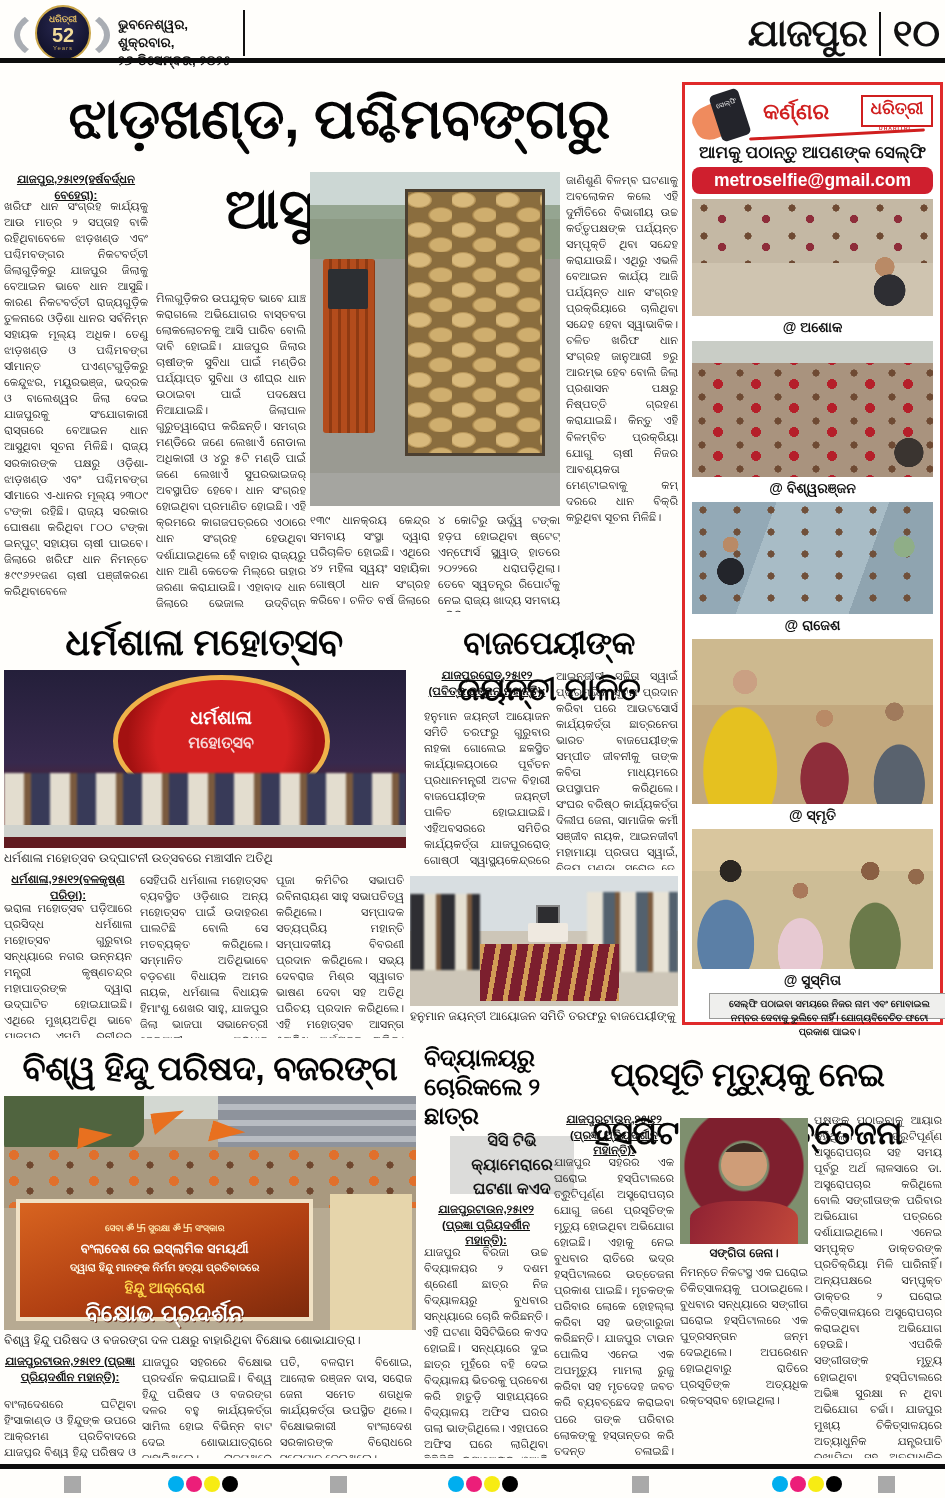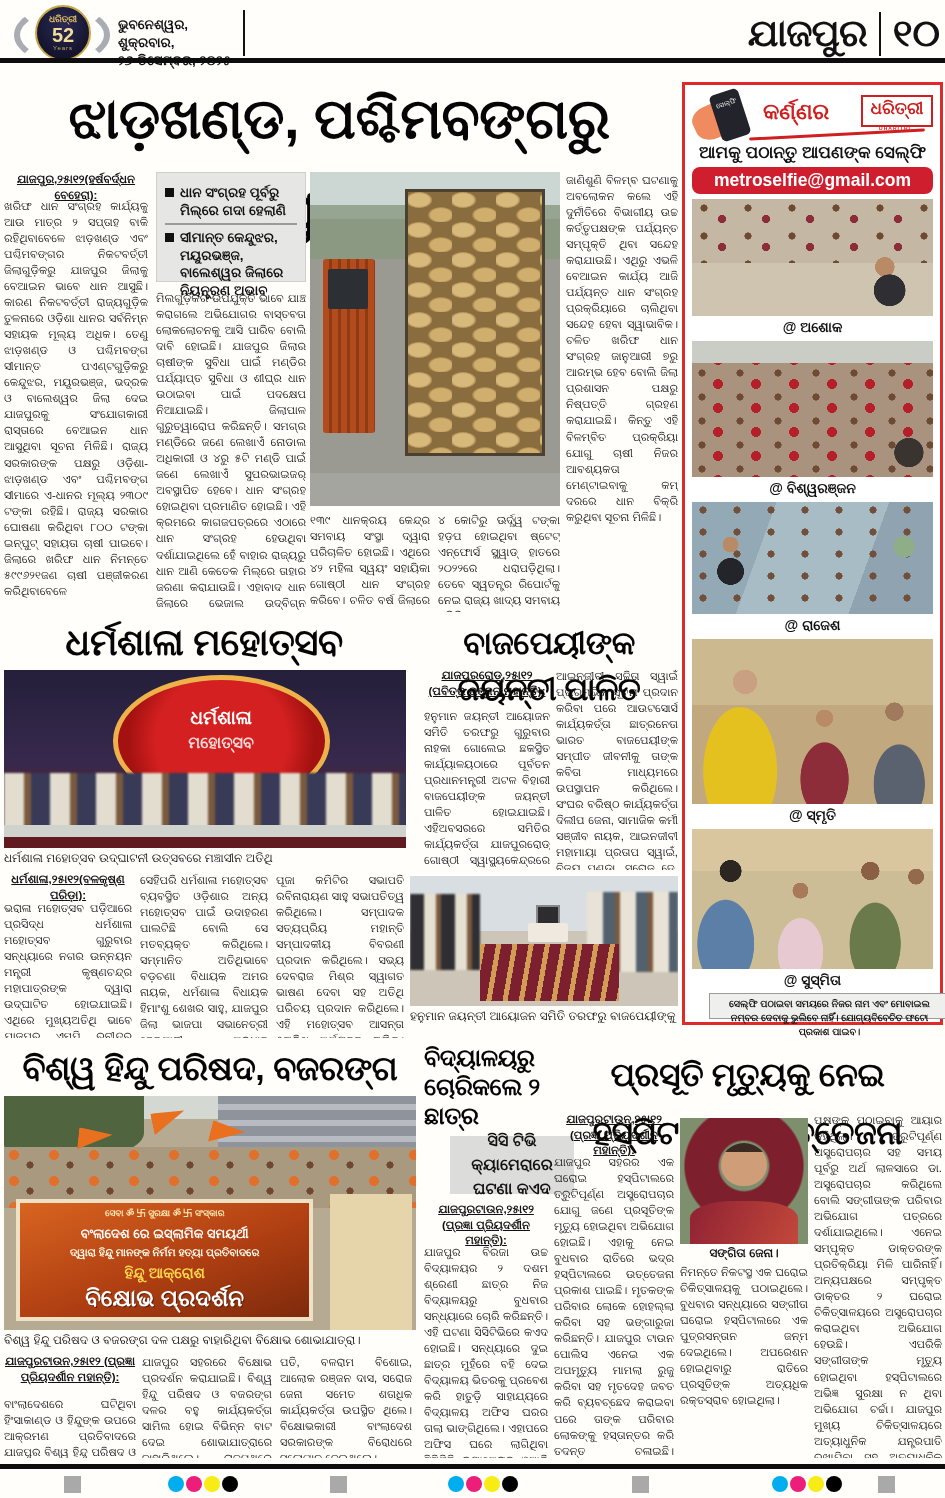--- a/index.html
+++ b/index.html
@@ -97,21 +97,21 @@
   .prot-bldg{right:0;top:0;width:48%;height:24%;background:
       repeating-linear-gradient(0deg,#8e939c 0 10px,#b8bcc2 10px 16px);}
   .prot-crowd{left:0;top:22%;width:100%;height:26%;filter:blur(.5px);
       background:
       radial-gradient(circle 7px at 10px 8px,#e0702c 70%,rgba(0,0,0,0) 72%),
       radial-gradient(circle 5px at 26px 18px,#70482f 70%,rgba(0,0,0,0) 72%),#a9997f;
       background-size:40px 26px;}
   .flag{width:34px;height:22px;background:#e8701f;clip-path:polygon(0 0,100% 18%,0 100%);}
   .banner{left:3%;top:44%;width:72%;height:52%;border:4px solid #f0e1c4;box-sizing:border-box;
       background:linear-gradient(160deg,#d86420 0%,#b03f12 55%,#7e2a0c 100%);color:#fff;text-align:center;}
-  .banner-h{position:relative;font-size:9px;font-weight:bold;color:#ffe9b0;margin-top:3px;}
+  .banner-h{position:relative;font-size:9px;font-weight:bold;color:#ffe9b0;margin-top:18px;}
   .banner-l1{position:relative;font-size:13px;font-weight:800;color:#fff;margin-top:6px;}
   .banner-l2{position:relative;font-size:10.5px;font-weight:bold;color:#ffe;margin-top:4px;}
   .banner-l3{position:relative;font-size:15px;font-weight:800;color:#ffd84d;margin-top:5px;}
   .banner-l4{position:relative;font-size:23px;font-weight:800;color:#fff;margin-top:3px;text-shadow:1px 1px 0 #5c1d05;}
   .prot-man{right:1%;bottom:0;width:20%;height:58%;
       background:radial-gradient(circle 14px at 50% 10%,#6e452c 95%,rgba(0,0,0,0) 96%),
       linear-gradient(#e9d8ae 18%,#d9c folder 100%);
       background-color:#e6d5ab;}
   .port-base{background:#7e8f6e;}
   .port-shawl{left:0;top:0;width:100%;height:100%;
@@ -213,30 +213,20 @@
         radial-gradient(circle 13px at 93% 34%,#936a4c 60%,rgba(0,0,0,0) 62%),
         linear-gradient(#d9c69e 0 30%,#cdbd96 30% 100%);"></div>
     <div class="abs caption caption-c" style="left:7px;top:887px;width:241px;font-size:14px;">@ ସୁସ୍ମିତା</div>
 
     <div class="abs selfie-note" style="left:24px;top:908px;width:241px;height:26px;text-align:center;">ସେଲ୍ଫି ପଠାଇବା ସମୟରେ ନିଜର ନାମ ଏବଂ ମୋବାଇଲ ନମ୍ବର ଦେବାକୁ ଭୁଲିବେ ନାହିଁ। ଯୋଗ୍ୟବିବେଚିତ ଫଟୋ ପ୍ରକାଶ ପାଇବ।</div>
   </div>
 
   <div class="abs dateline" style="left:4px;top:172px;width:144px;">ଯାଜପୁର,୨୫ା୧୨(ହର୍ଷବର୍ଦ୍ଧନ ବେହେରା):</div>
   <div class="abs body-col" style="left:4px;top:198px;width:144px;height:412px;">ଖରିଫ ଧାନ ସଂଗ୍ରହ କାର୍ଯ୍ୟକୁ ଆଉ ମାତ୍ର ୨ ସପ୍ତାହ ବାକି ରହିଥିବାବେଳେ ଝାଡ଼ଖଣ୍ଡ ଏବଂ ପଶ୍ଚିମବଙ୍ଗର ନିକଟବର୍ତ୍ତୀ ଜିଲାଗୁଡ଼ିକରୁ ଯାଜପୁର ଜିଲାକୁ ବେଆଇନ ଭାବେ ଧାନ ଆସୁଛି। କାରଣ ନିକଟବର୍ତ୍ତୀ ରାଜ୍ୟଗୁଡ଼ିକ ତୁଳନାରେ ଓଡ଼ିଶା ଧାନର ସର୍ବନିମ୍ନ ସହାୟକ ମୂଲ୍ୟ ଅଧିକ। ତେଣୁ ଝାଡ଼ଖଣ୍ଡ ଓ ପଶ୍ଚିମବଙ୍ଗ ସୀମାନ୍ତ ପଏଣ୍ଟଗୁଡ଼ିକରୁ କେନ୍ଦୁଝର, ମୟୂରଭଞ୍ଜ, ଭଦ୍ରକ ଓ ବାଲେଶ୍ୱର ଜିଲା ଦେଇ ଯାଜପୁରକୁ ସଂଯୋଗକାରୀ ରାସ୍ତାରେ ବେଆଇନ ଧାନ ଆସୁଥିବା ସୂଚନା ମିଳିଛି। ରାଜ୍ୟ ସରକାରଙ୍କ ପକ୍ଷରୁ ଓଡ଼ିଶା-ଝାଡ଼ଖଣ୍ଡ ଏବଂ ପଶ୍ଚିମବଙ୍ଗ ସୀମାରେ ଏ-ଧାନର ମୂଲ୍ୟ ୨୩୦୯ ଟଙ୍କା ରହିଛି। ରାଜ୍ୟ ସରକାର ଘୋଷଣା କରିଥିବା ୮୦୦ ଟଙ୍କା ଇନ୍‌ପୁଟ୍ ସହାୟତା ଚାଷୀ ପାଇବେ। ଜିଲାରେ ଖରିଫ ଧାନ ନିମନ୍ତେ ୫୯୯୬୨୧ଜଣ ଚାଷୀ ପଞ୍ଜୀକରଣ କରିଥିବାବେଳେ</div>
 
-  <div class="abs bullet-box" style="left:156px;top:172px;width:150px;height:110px;">
-    <div class="bullet-item">
-      <span class="sq"></span>
-      <span>ଧାନ ସଂଗ୍ରହ ପୂର୍ବରୁ ମିଲ୍‌ରେ ଗଦା ହେଲାଣି</span>
-    </div>
-    <div class="bullet-item">
-      <span class="sq"></span>
-      <span>ସୀମାନ୍ତ କେନ୍ଦୁଝର, ମୟୂରଭଞ୍ଜ, ବାଲେଶ୍ୱର ଜିଲାରେ ନିୟନ୍ତ୍ରଣ ଅଭାବ</span>
-    </div>
-  </div>
   <div class="abs body-col" style="left:156px;top:290px;width:150px;height:320px;">ମିଲଗୁଡ଼ିକର ଉପଯୁକ୍ତ ଭାବେ ଯାଞ୍ଚ କରାଗଲେ ଅଭିଯୋଗର ବାସ୍ତବତା ଲୋକଲୋଚନକୁ ଆସି ପାରିବ ବୋଲି ଦାବି ହୋଇଛି। ଯାଜପୁର ଜିଲାର ଚାଷୀଙ୍କ ସୁବିଧା ପାଇଁ ମଣ୍ଡିର ପର୍ଯ୍ୟାପ୍ତ ସୁବିଧା ଓ ଶୀଘ୍ର ଧାନ ଉଠାଇବା ପାଇଁ ପଦକ୍ଷେପ ନିଆଯାଇଛି। ଜିଲାପାଳ ଗୁରୁତ୍ୱାରୋପ କରିଛନ୍ତି। ସମଗ୍ର ମଣ୍ଡିରେ ଜଣେ ଲେଖାଏଁ ନୋଡାଲ ଅଧିକାରୀ ଓ ୪ରୁ ୫ଟି ମଣ୍ଡି ପାଇଁ ଜଣେ ଲେଖାଏଁ ସୁପରଭାଇଜର୍ ଅବସ୍ଥାପିତ ହେବେ। ଧାନ ସଂଗ୍ରହ ହୋଇଥିବା ପ୍ରମାଣିତ ହୋଇଛି। ଏହି କ୍ରମରେ କାଗଜପତ୍ରରେ ଏଠାରେ ଧାନ ସଂଗ୍ରହ ହେଉଥିବା ଦର୍ଶାଯାଇଥିଲେ ହେଁ ବାହାର ରାଜ୍ୟରୁ ଧାନ ଆଣି କେତେକ ମିଲ୍‌ରେ ତାହାର ଜରଣା କରାଯାଉଛି। ଏହାବାଦ ଧାନ ଜିଲାରେ ଭେଜାଲ ଉଦ୍ବିଗ୍ନ ଜାରିଆରି କରି</div>
 
   <div class="abs ph" style="left:310px;top:172px;width:250px;height:334px;">
     <div class="sky"></div>
     <div class="treeband"></div>
     <div class="truck-cab"></div>
     <div class="truck-win"></div>
     <div class="sacks"></div>
     <div class="road"></div>
   </div>

